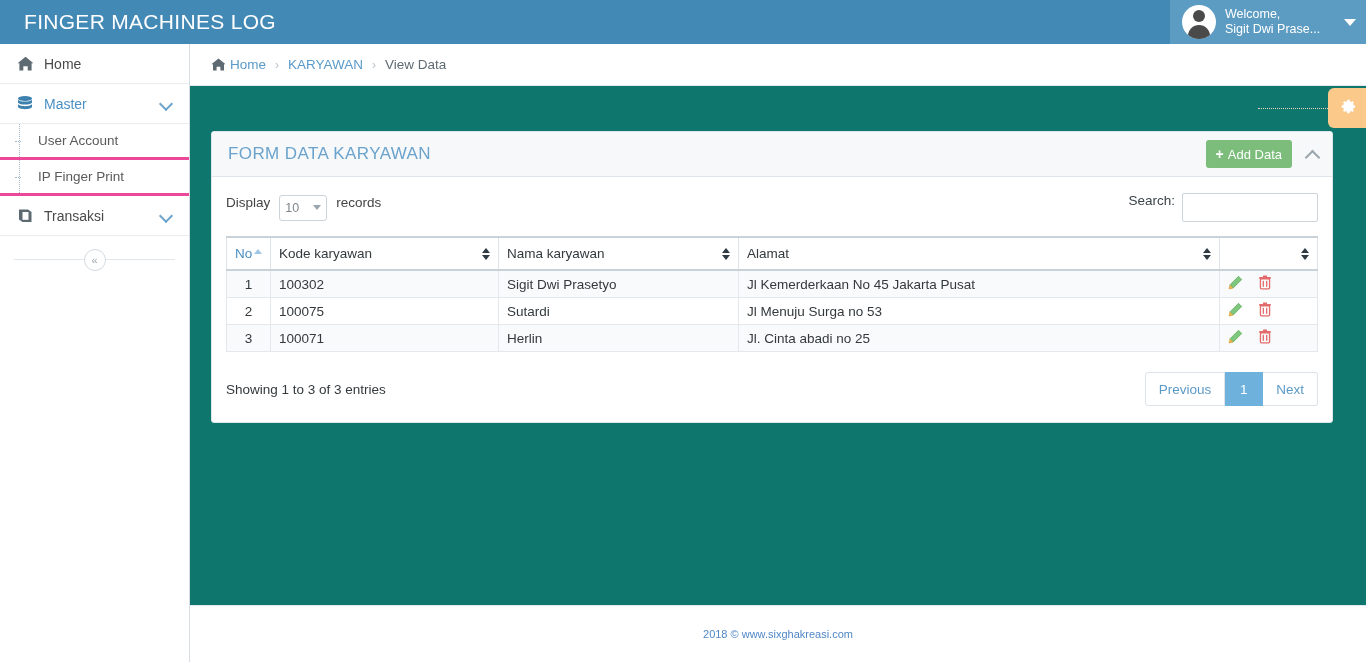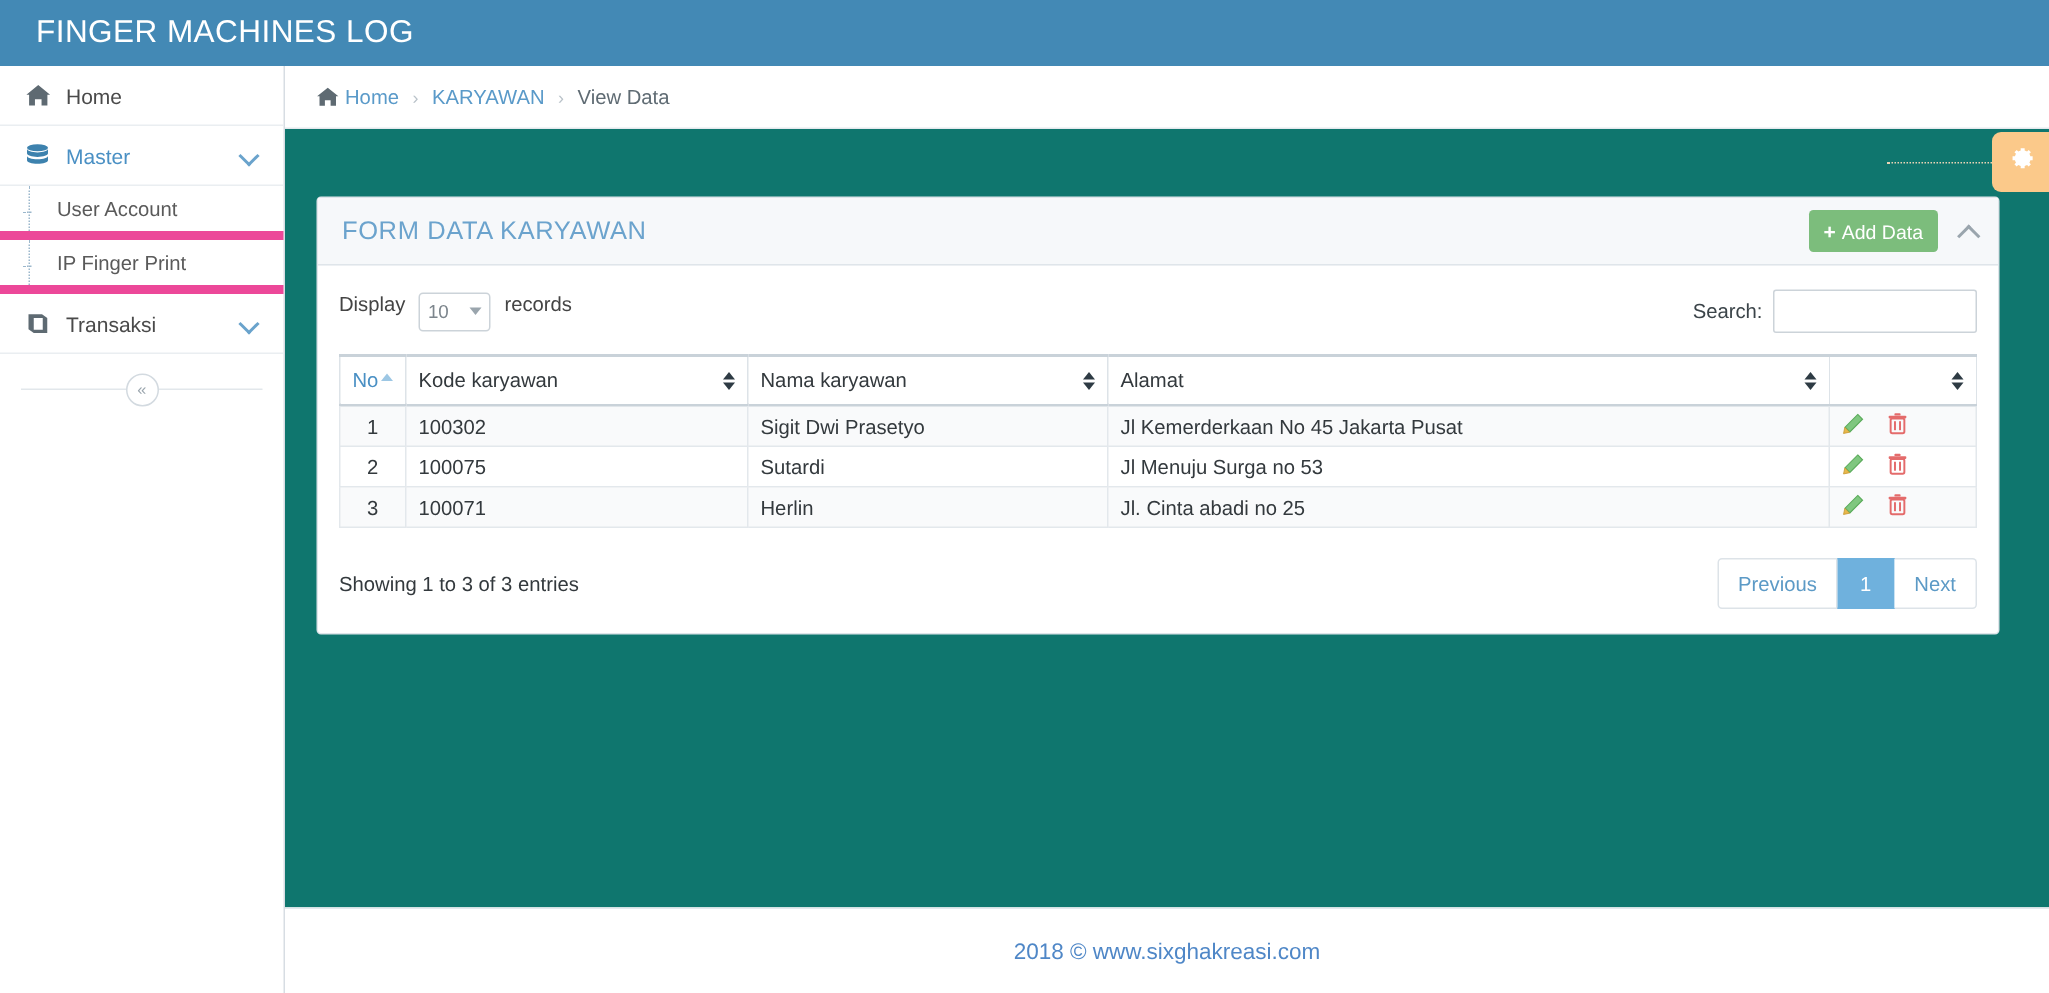--- a/index.html
+++ b/index.html
@@ -100,21 +100,21 @@
     border-bottom: 2px solid #6aa3cc;
     transform: rotate(45deg);
   }
   .sub-item {
     position: relative;
     height: 36px;
     display: flex; align-items: center;
     padding-left: 38px;
     font-size: 13.5px;
     color: #5a5a5a;
-    border-bottom: 6px solid #ec4899;
+    border-bottom: 3px solid #ec4899;
     cursor: pointer;
   }
   .sub-item .dotted {
     position: absolute; left: 19px; top: 0; bottom: 0;
     border-left: 1px dotted #9bb7cc;
   }
   .sub-item .tick {
     position: absolute; left: 15px; top: 17px;
     width: 6px; border-top: 1px dotted #9bb7cc;
   }
@@ -261,21 +261,21 @@
     position: relative;
     cursor: pointer;
   }
   .sel-box .v { flex: 1 1 auto; }
   .sel-box .tri {
     width: 0; height: 0;
     border-left: 4px solid transparent;
     border-right: 4px solid transparent;
     border-top: 5px solid #9aa5ad;
   }
-  .dt-search { display: flex; align-items: center; font-size: 13.5px; color: #3b4449; }
+  .dt-search { display: flex; font-size: 13.5px; color: #3b4449; }
   .dt-search .lbl { margin-right: 7px; }
   .search-input {
     width: 136px; height: 29px;
     border: 1px solid #ccd3d9;
     border-radius: 2px;
     padding: 0 7px;
     font-size: 13px;
     font-family: "Liberation Sans", sans-serif;
     outline: none;
   }
@@ -349,29 +349,37 @@
   }
 
   
   .footer {
     position: absolute; left: 190px; bottom: 0;
     width: 1176px; height: 57px;
     border-top: 1px solid #e4e9ed;
     display: flex; align-items: center; justify-content: center;
     background: #ffffff;
   }
-  .footer-text { color: #4f87c7; font-size: 15px; }
+  .footer-text { color: #4f87c7; font-size: 11px; }
 </style>
 </head>
 <body>
 
 <div class="app">
 
   <div class="topbar">
     <div class="brand">FINGER MACHINES LOG</div>
+    <div class="user-box">
+      <div class="avatar"></div>
+      <div class="user-text">
+        <div>Welcome,</div>
+        <div>Sigit Dwi Prase...</div>
+      </div>
+      <div class="caret-down"></div>
+    </div>
   </div>
 
   <div class="sidebar">
 
     <div class="nav-item">
       <span class="nav-ico">
         <svg width="17" height="15" viewBox="0 0 17 15">
           <path d="M8.5 0.7 L0.6 7.2 L2.4 7.2 L2.4 14.4 L6.3 14.4 L6.3 10.2 L10.7 10.2 L10.7 14.4 L14.6 14.4 L14.6 7.2 L16.4 7.2 Z" fill="#5e6a72"></path>
         </svg>
       </span>

